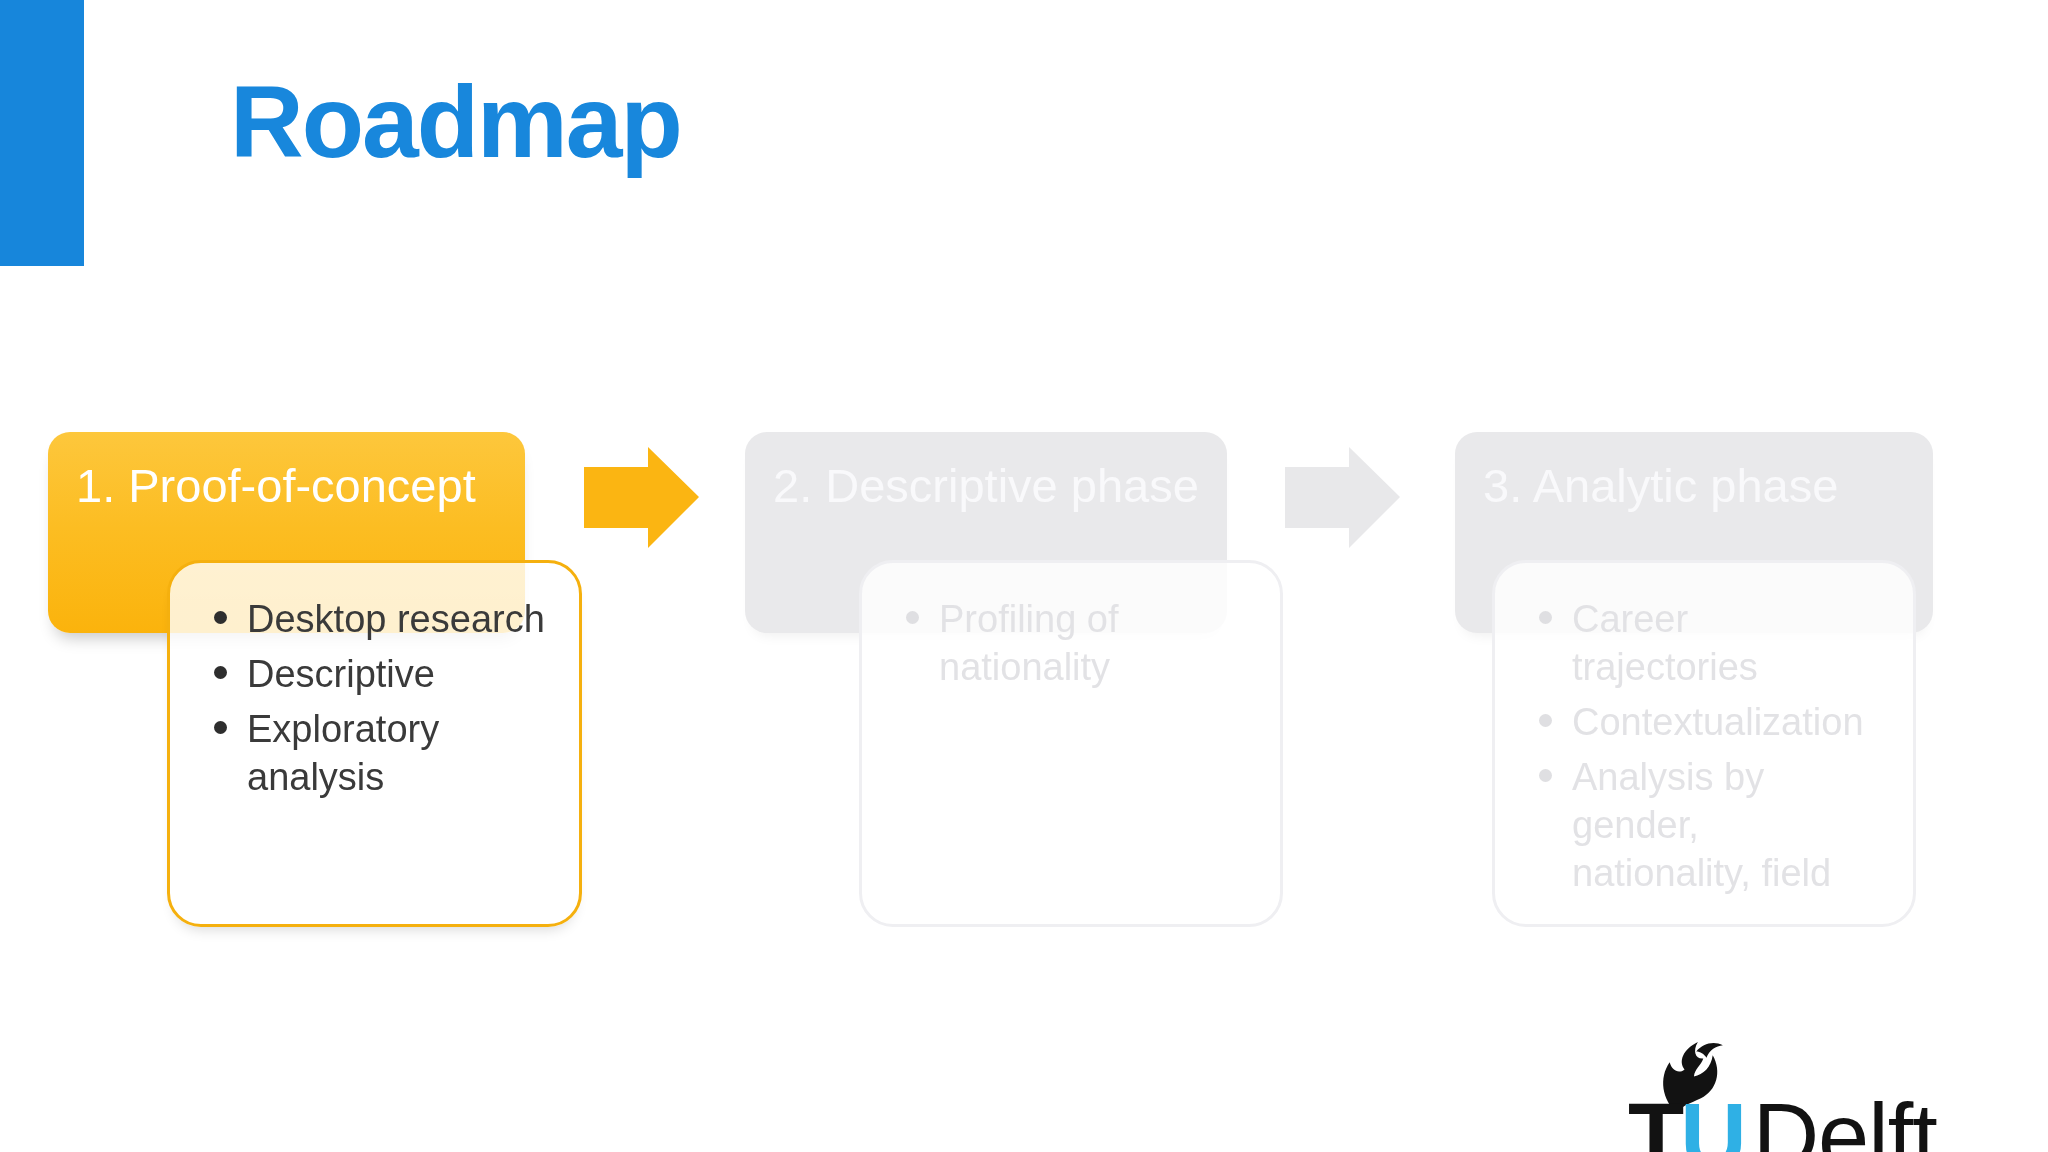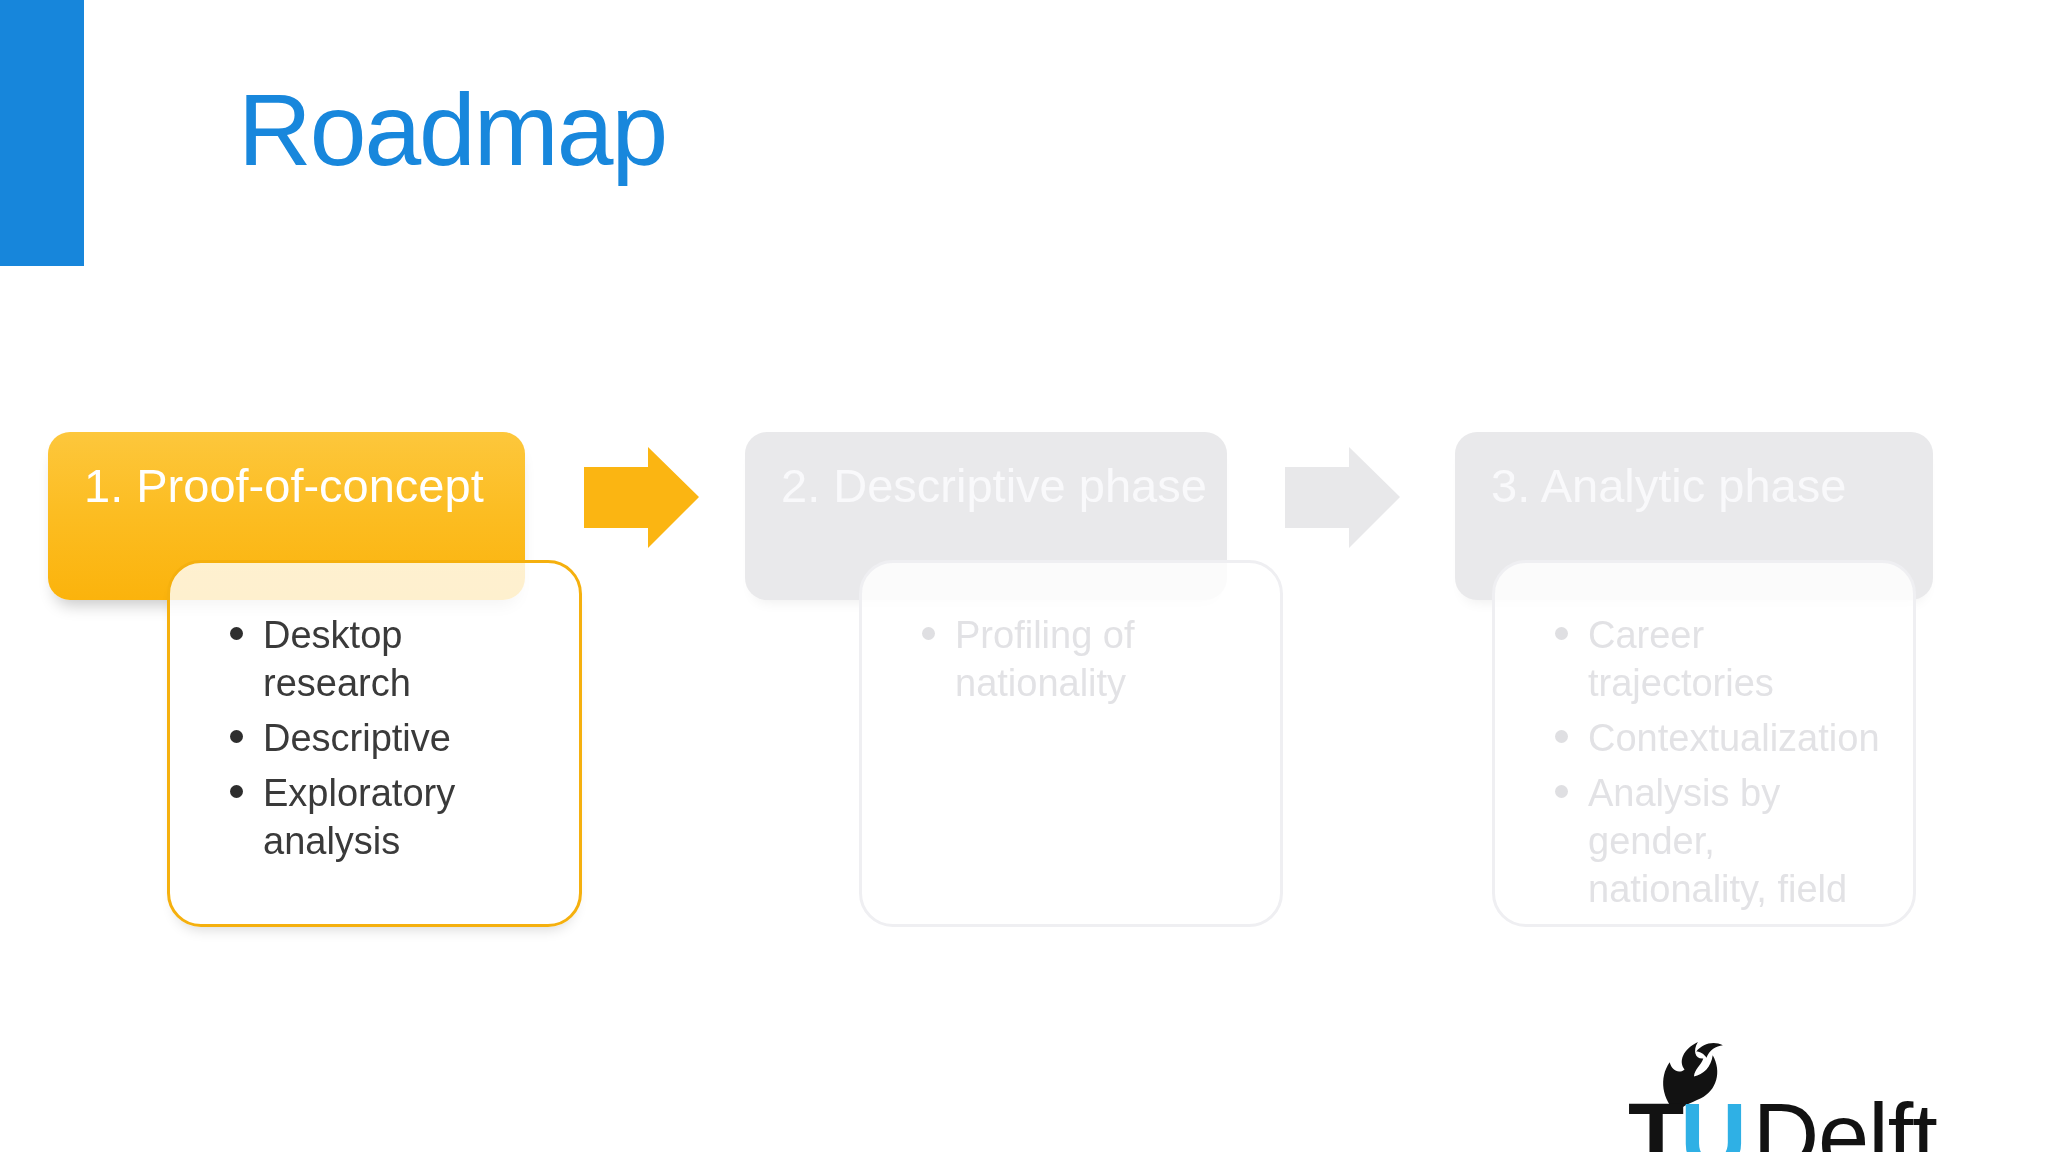--- a/index.html
+++ b/index.html
@@ -4,27 +4,27 @@
 <style>
   html,body{margin:0;padding:0;background:#ffffff;}
   .slide{
     position:relative;width:2048px;height:1152px;overflow:hidden;background:#ffffff;
     font-family:"Liberation Sans",sans-serif;
   }
   .accent-bar{
     position:absolute;left:0;top:0;width:84px;height:266px;background:#1786DB;
   }
   .title{
-    position:absolute;left:226px;top:62px;margin:12px;
-    font-size:102px;font-weight:normal;letter-spacing:-2px;color:#1887DC;line-height:1.1;
+    position:absolute;left:226px;top:62px;margin:4px;
+    font-size:102px;font-weight:bold;letter-spacing:-2px;color:#1887DC;line-height:1.1;
   }
   
   .phase-header{
-    position:absolute;top:432px;height:168px;border-radius:22px;box-sizing:border-box;
-    padding:26px 36px;font-size:47px;line-height:1.18;white-space:nowrap;
+    position:absolute;top:432px;height:201px;border-radius:22px;box-sizing:border-box;
+    padding:26px 28px;font-size:47px;line-height:1.18;white-space:nowrap;
   }
   .phase-header.active{
     background:linear-gradient(180deg,#FDC73C 0%,#FCBD22 48%,#FBB30C 100%);
     color:#FFFFFF;box-shadow:0 12px 16px -7px rgba(0,0,0,0.22);
   }
   .phase-header.inactive{
     background:#E9E9EB;color:#F9F9FB;box-shadow:0 10px 14px -9px rgba(0,0,0,0.08);
   }
   .ph1{left:48px;width:477px;}
   .ph2{left:745px;width:482px;}
@@ -32,21 +32,21 @@
   
   .phase-body{
     position:absolute;top:560px;height:367px;border-radius:34px;box-sizing:border-box;
     background:rgba(255,255,255,0.8);
   }
   .phase-body.active{border:3px solid #F5B00E;box-shadow:0 10px 14px -8px rgba(0,0,0,0.16);}
   .phase-body.inactive{border:3px solid #EFEFF2;}
   .pb1{left:167px;width:415px;}
   .pb2{left:859px;width:424px;}
   .pb3{left:1492px;width:424px;}
-  ul.bullets{margin:16px;padding:32px 34px 0 44px;list-style:none;}
+  ul.bullets{margin:0;padding:32px 34px 0 44px;list-style:none;}
   ul.bullets li{
     position:relative;padding-left:33px;max-width:300px;
     font-size:38px;line-height:48px;margin-bottom:7px;
   }
   ul.bullets li::before{
     content:"";position:absolute;left:0;top:16px;width:13px;height:13px;border-radius:50%;
   }
   .phase-body.active li{color:#3A3A3A;}
   .phase-body.active li::before{background:#2E2E2E;}
   .phase-body.inactive li{color:#E2E2E5;}

